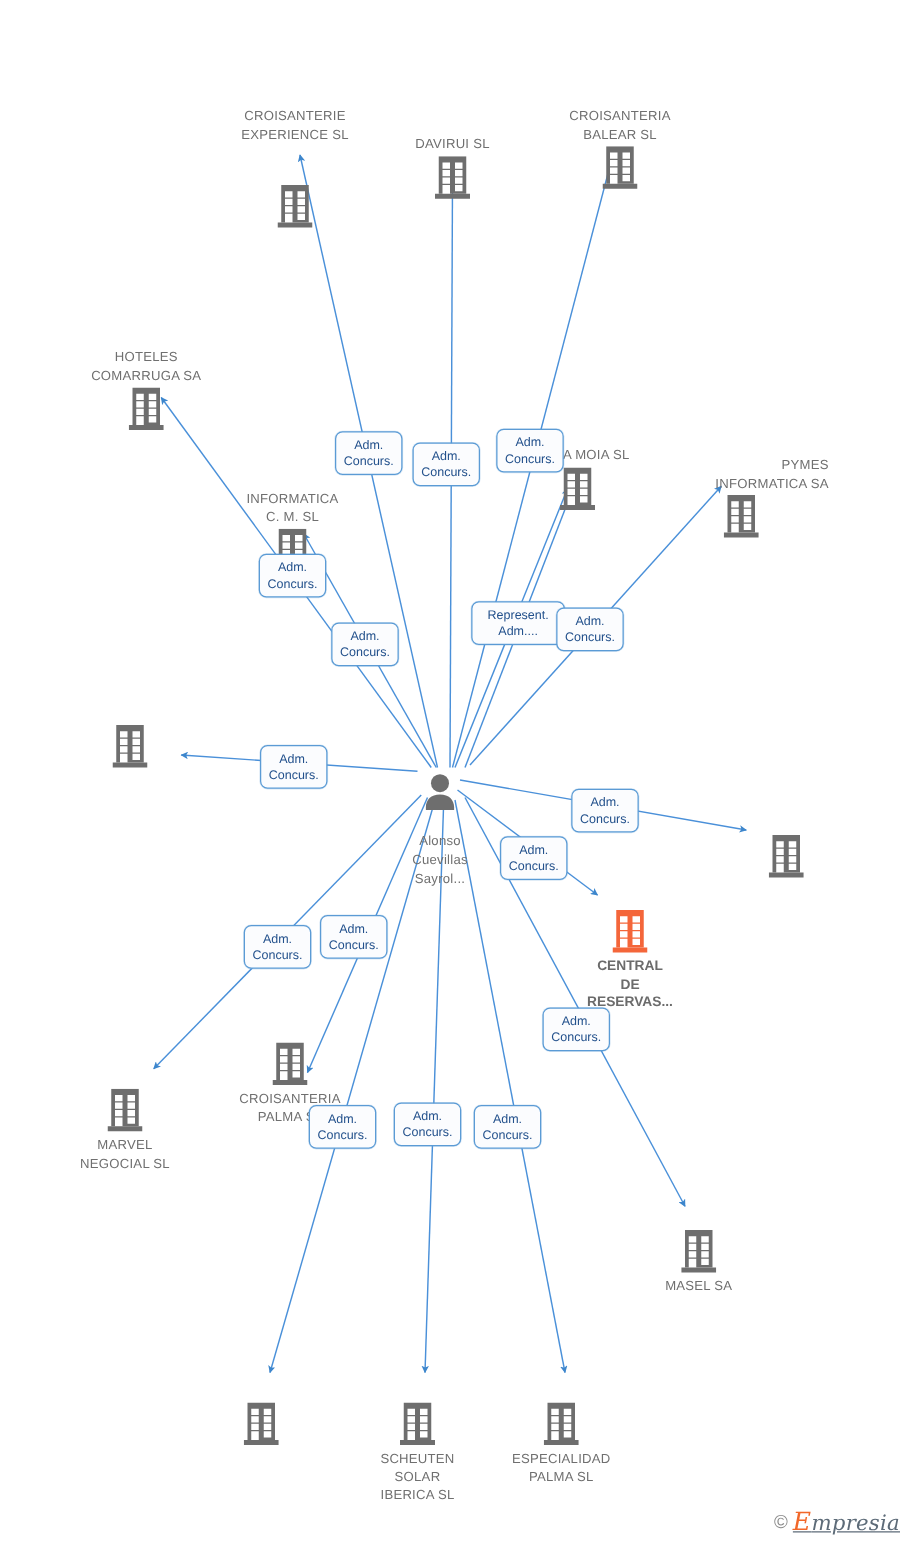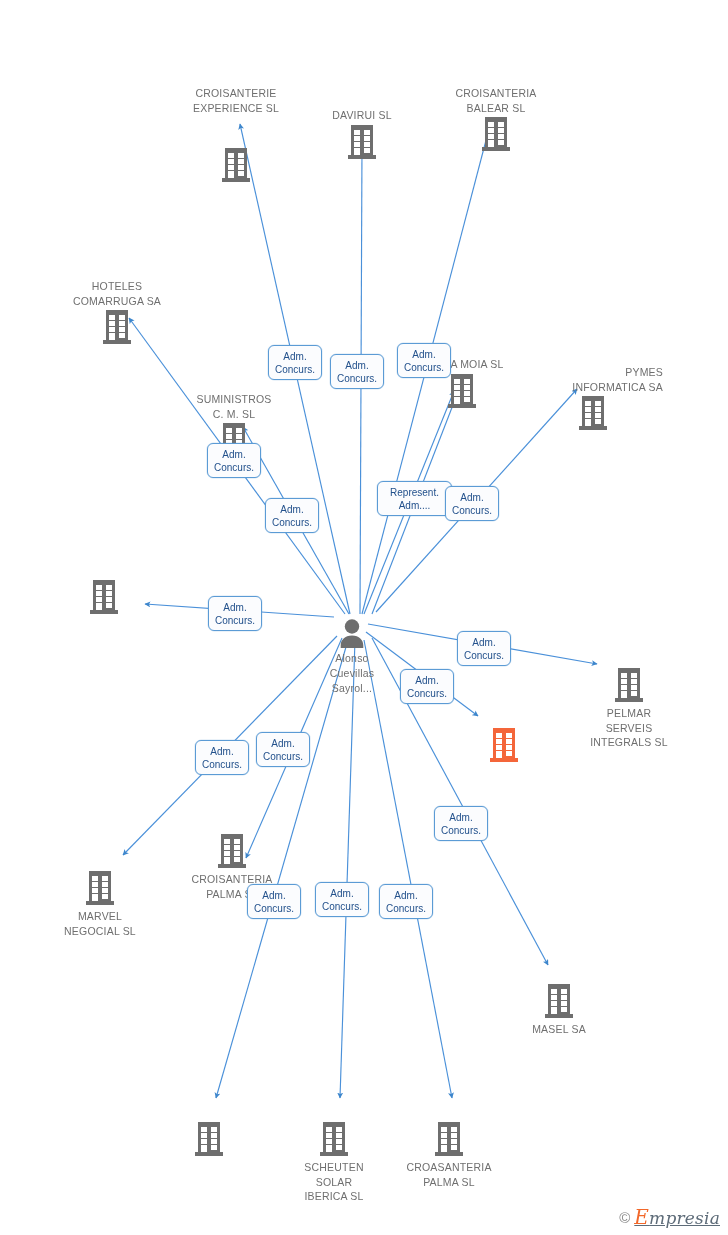--- a/index.html
+++ b/index.html
@@ -50,21 +50,21 @@
     letter-spacing:0;
   }
   
   .node.cap-top .caption{margin-top:0;margin-bottom:2px;}
   .node.cap-top{display:flex;flex-direction:column;}
   .node.cap-top .caption{order:1;}
   .node.cap-top .glyph{order:2;}
 
   
   .node.person .caption{
-    margin-top:1px;
+    margin-top:16px;
     line-height:15px;
   }
 
   
   .rel{
     position:absolute;
     z-index:5;
     box-sizing:border-box;
     background:#fbfcfe;
     border:1.3px solid #5b9bd5;
@@ -232,21 +232,21 @@
               <rect x="16" y="5" width="6" height="5"></rect>
               <rect x="6" y="11" width="6" height="5"></rect>
               <rect x="16" y="11" width="6" height="5"></rect>
               <rect x="6" y="17" width="6" height="5"></rect>
               <rect x="16" y="17" width="6" height="5"></rect>
               <rect x="16" y="23" width="6" height="5"></rect>
               <rect x="6" y="23" width="6" height="8"></rect>
             </g>
       <rect x="0" y="30" width="28" height="4"></rect>
     </svg></span>
-        <span class="caption">SUMINISTROS
+        <span class="caption">INFORMATICA
 C. M.  SL</span>
       </div>
       <div class="node cap-top" style="left: 462px; top: 357px;">
         <span class="glyph"><svg width="28" height="36" viewBox="0 0 28 36" fill="#6e6e6e">
       <path d="M3 0 h22 v30 h-22 z"></path>
       <g fill="#ffffff">
               <rect x="6" y="5" width="6" height="5"></rect>
               <rect x="16" y="5" width="6" height="5"></rect>
               <rect x="6" y="11" width="6" height="5"></rect>
               <rect x="16" y="11" width="6" height="5"></rect>
@@ -301,39 +301,39 @@
               <rect x="16" y="5" width="6" height="5"></rect>
               <rect x="6" y="11" width="6" height="5"></rect>
               <rect x="16" y="11" width="6" height="5"></rect>
               <rect x="6" y="17" width="6" height="5"></rect>
               <rect x="16" y="17" width="6" height="5"></rect>
               <rect x="16" y="23" width="6" height="5"></rect>
               <rect x="6" y="23" width="6" height="8"></rect>
             </g>
       <rect x="0" y="30" width="28" height="4"></rect>
     </svg></span>
-        <span class="caption">PELMAR
-SERVEIS
-INTEGRALS SL</span>
       </div>
       <div class="node focus" style="left: 504px; top: 728px;">
         <span class="glyph"><svg width="28" height="36" viewBox="0 0 28 36" fill="#f4663a">
       <path d="M3 0 h22 v30 h-22 z"></path>
       <g fill="#ffffff">
               <rect x="6" y="5" width="6" height="5"></rect>
               <rect x="16" y="5" width="6" height="5"></rect>
               <rect x="6" y="11" width="6" height="5"></rect>
               <rect x="16" y="11" width="6" height="5"></rect>
               <rect x="6" y="17" width="6" height="5"></rect>
               <rect x="16" y="17" width="6" height="5"></rect>
               <rect x="16" y="23" width="6" height="5"></rect>
               <rect x="6" y="23" width="6" height="8"></rect>
             </g>
       <rect x="0" y="30" width="28" height="4"></rect>
     </svg></span>
+        <span class="caption">CENTRAL
+DE
+RESERVAS...</span>
       </div>
       <div class="node" style="left: 100px; top: 871px;">
         <span class="glyph"><svg width="28" height="36" viewBox="0 0 28 36" fill="#6e6e6e">
       <path d="M3 0 h22 v30 h-22 z"></path>
       <g fill="#ffffff">
               <rect x="6" y="5" width="6" height="5"></rect>
               <rect x="16" y="5" width="6" height="5"></rect>
               <rect x="6" y="11" width="6" height="5"></rect>
               <rect x="16" y="11" width="6" height="5"></rect>
               <rect x="6" y="17" width="6" height="5"></rect>
@@ -424,21 +424,21 @@
               <rect x="16" y="5" width="6" height="5"></rect>
               <rect x="6" y="11" width="6" height="5"></rect>
               <rect x="16" y="11" width="6" height="5"></rect>
               <rect x="6" y="17" width="6" height="5"></rect>
               <rect x="16" y="17" width="6" height="5"></rect>
               <rect x="16" y="23" width="6" height="5"></rect>
               <rect x="6" y="23" width="6" height="8"></rect>
             </g>
       <rect x="0" y="30" width="28" height="4"></rect>
     </svg></span>
-        <span class="caption">CROASANTERIA
+        <span class="caption">ESPECIALIDAD
 PALMA  SL</span>
       </div>
       <div class="node person" style="left: 352px; top: 618px;">
         <span class="glyph"><svg width="30" height="32" viewBox="0 0 30 32" fill="#6e6e6e">
       <circle cx="15" cy="8.5" r="7.2"></circle>
       <path d="M15 17.5c-7.2 0-11.3 4.3-11.3 10.2 0 1.3 0 2.3 0 2.3h22.6s0-1 0-2.3c0-5.9-4.1-10.2-11.3-10.2z"></path>
     </svg></span>
         <span class="caption">Alonso
 Cuevillas
 Sayrol...</span>

